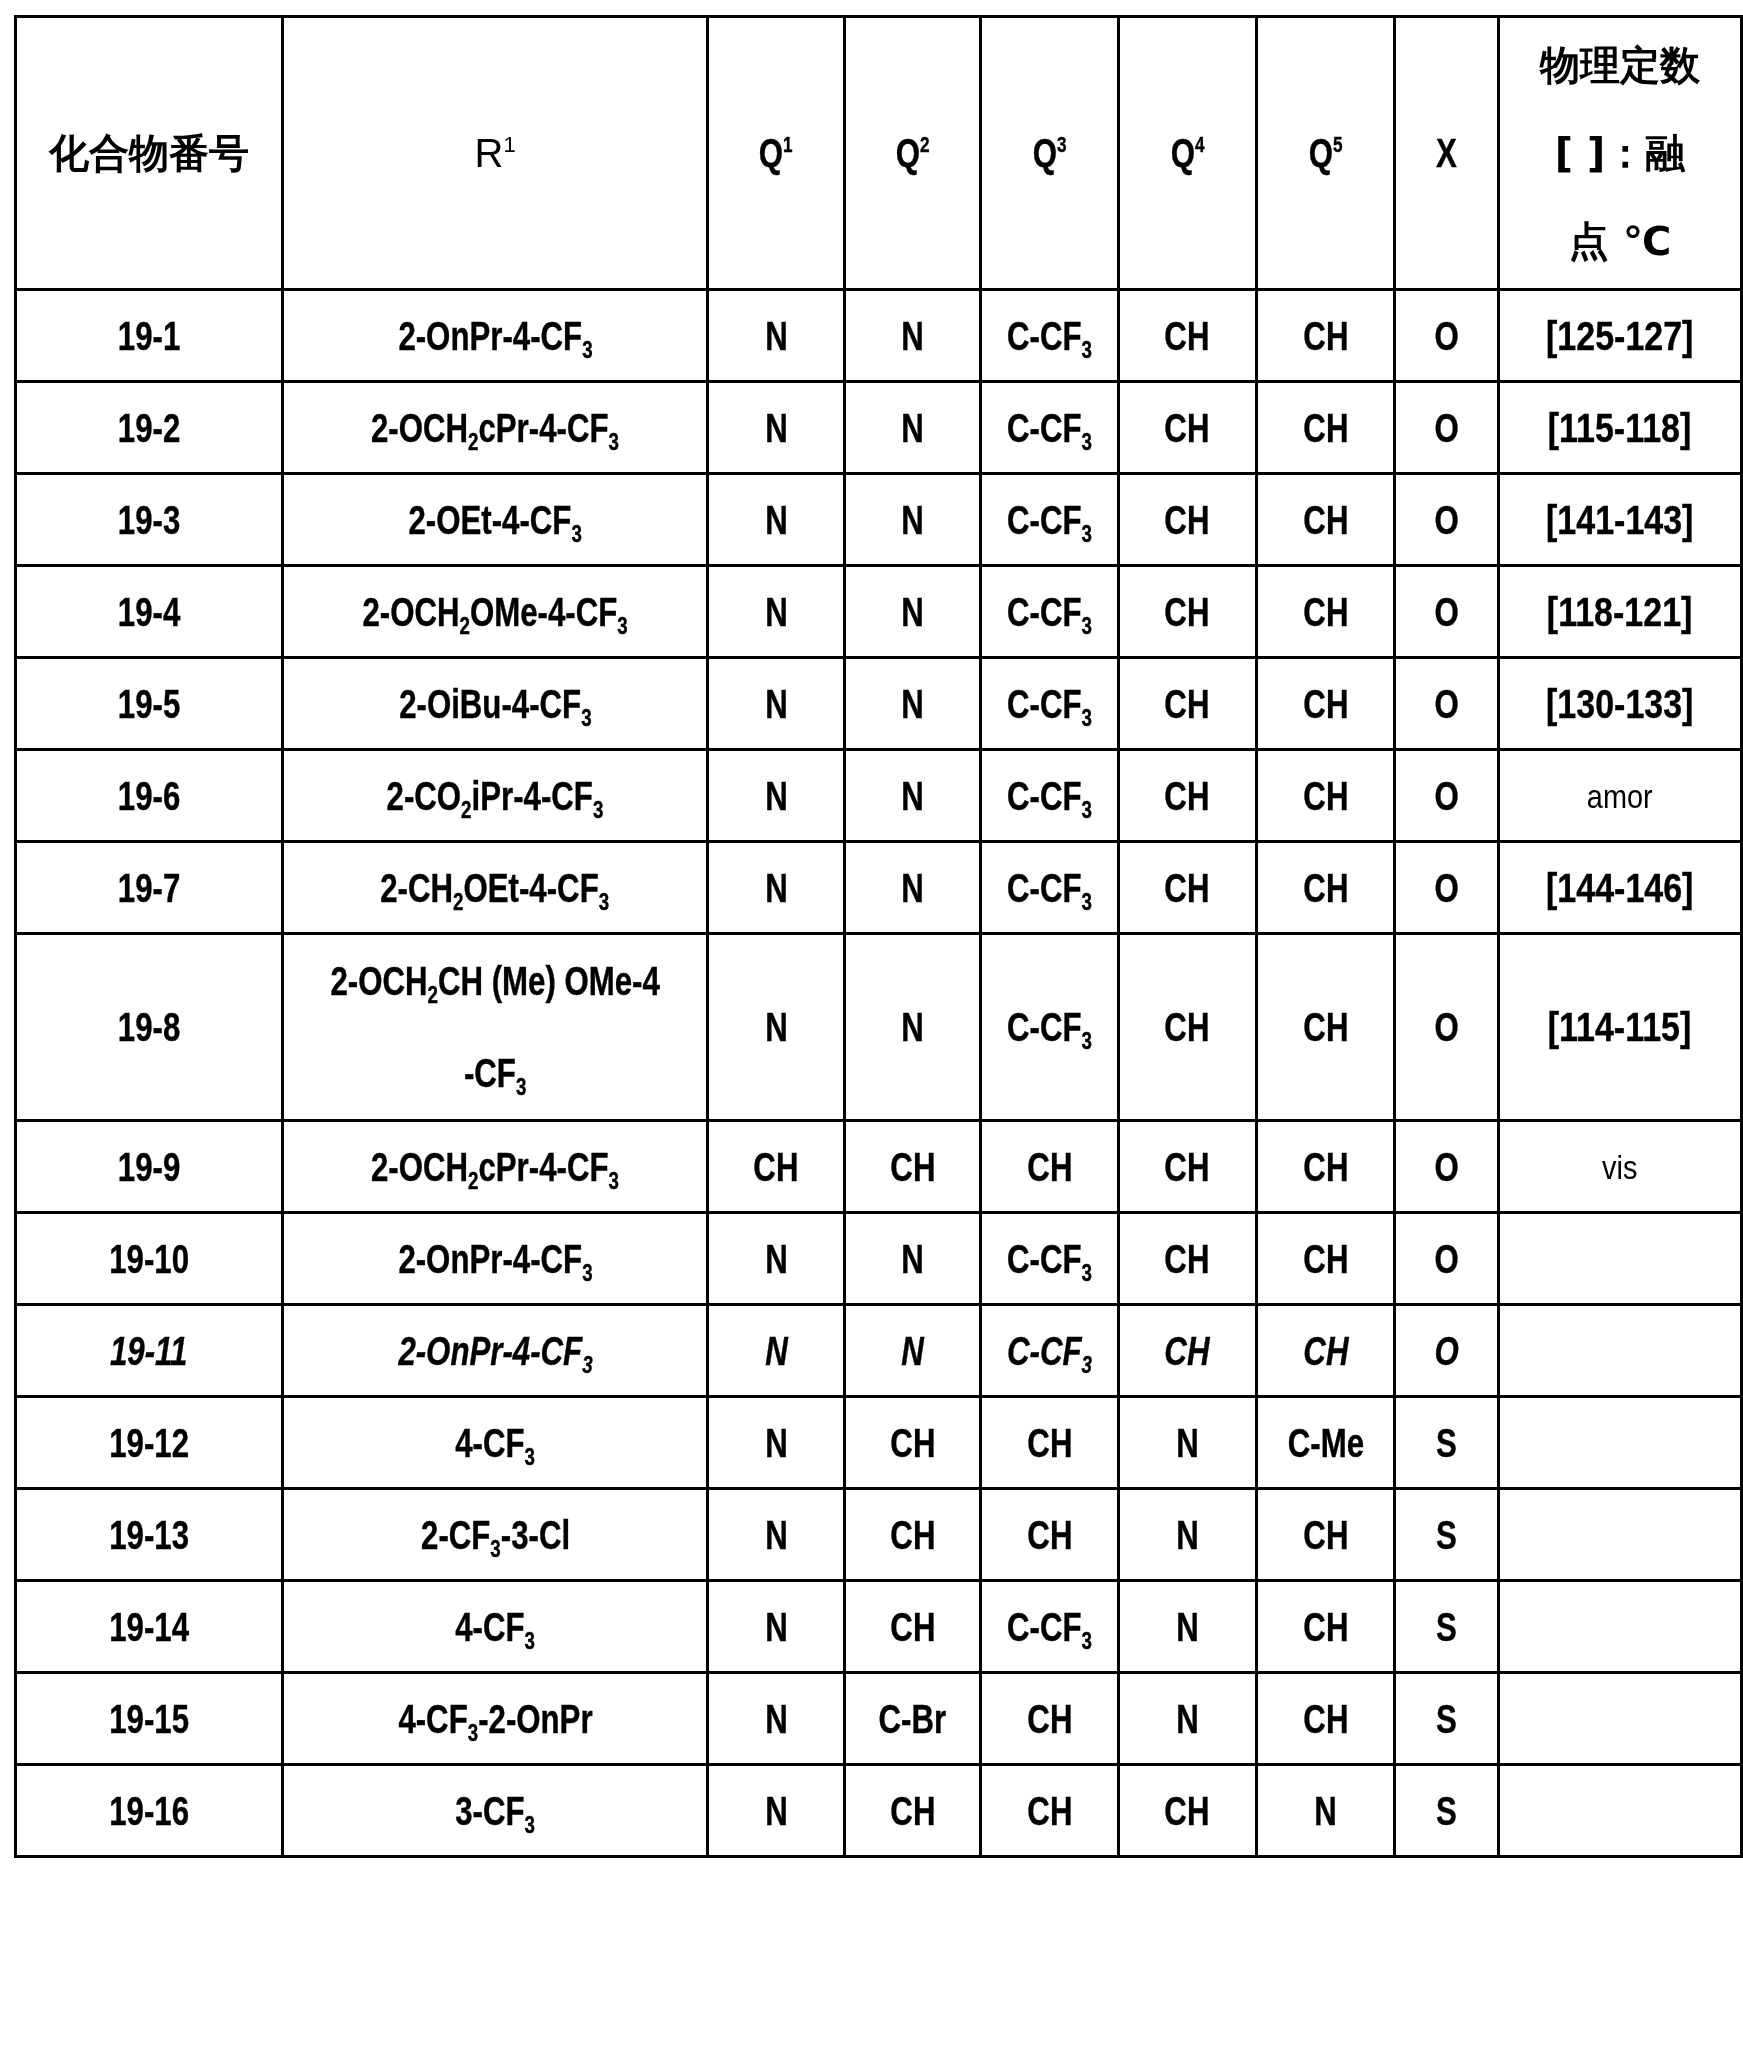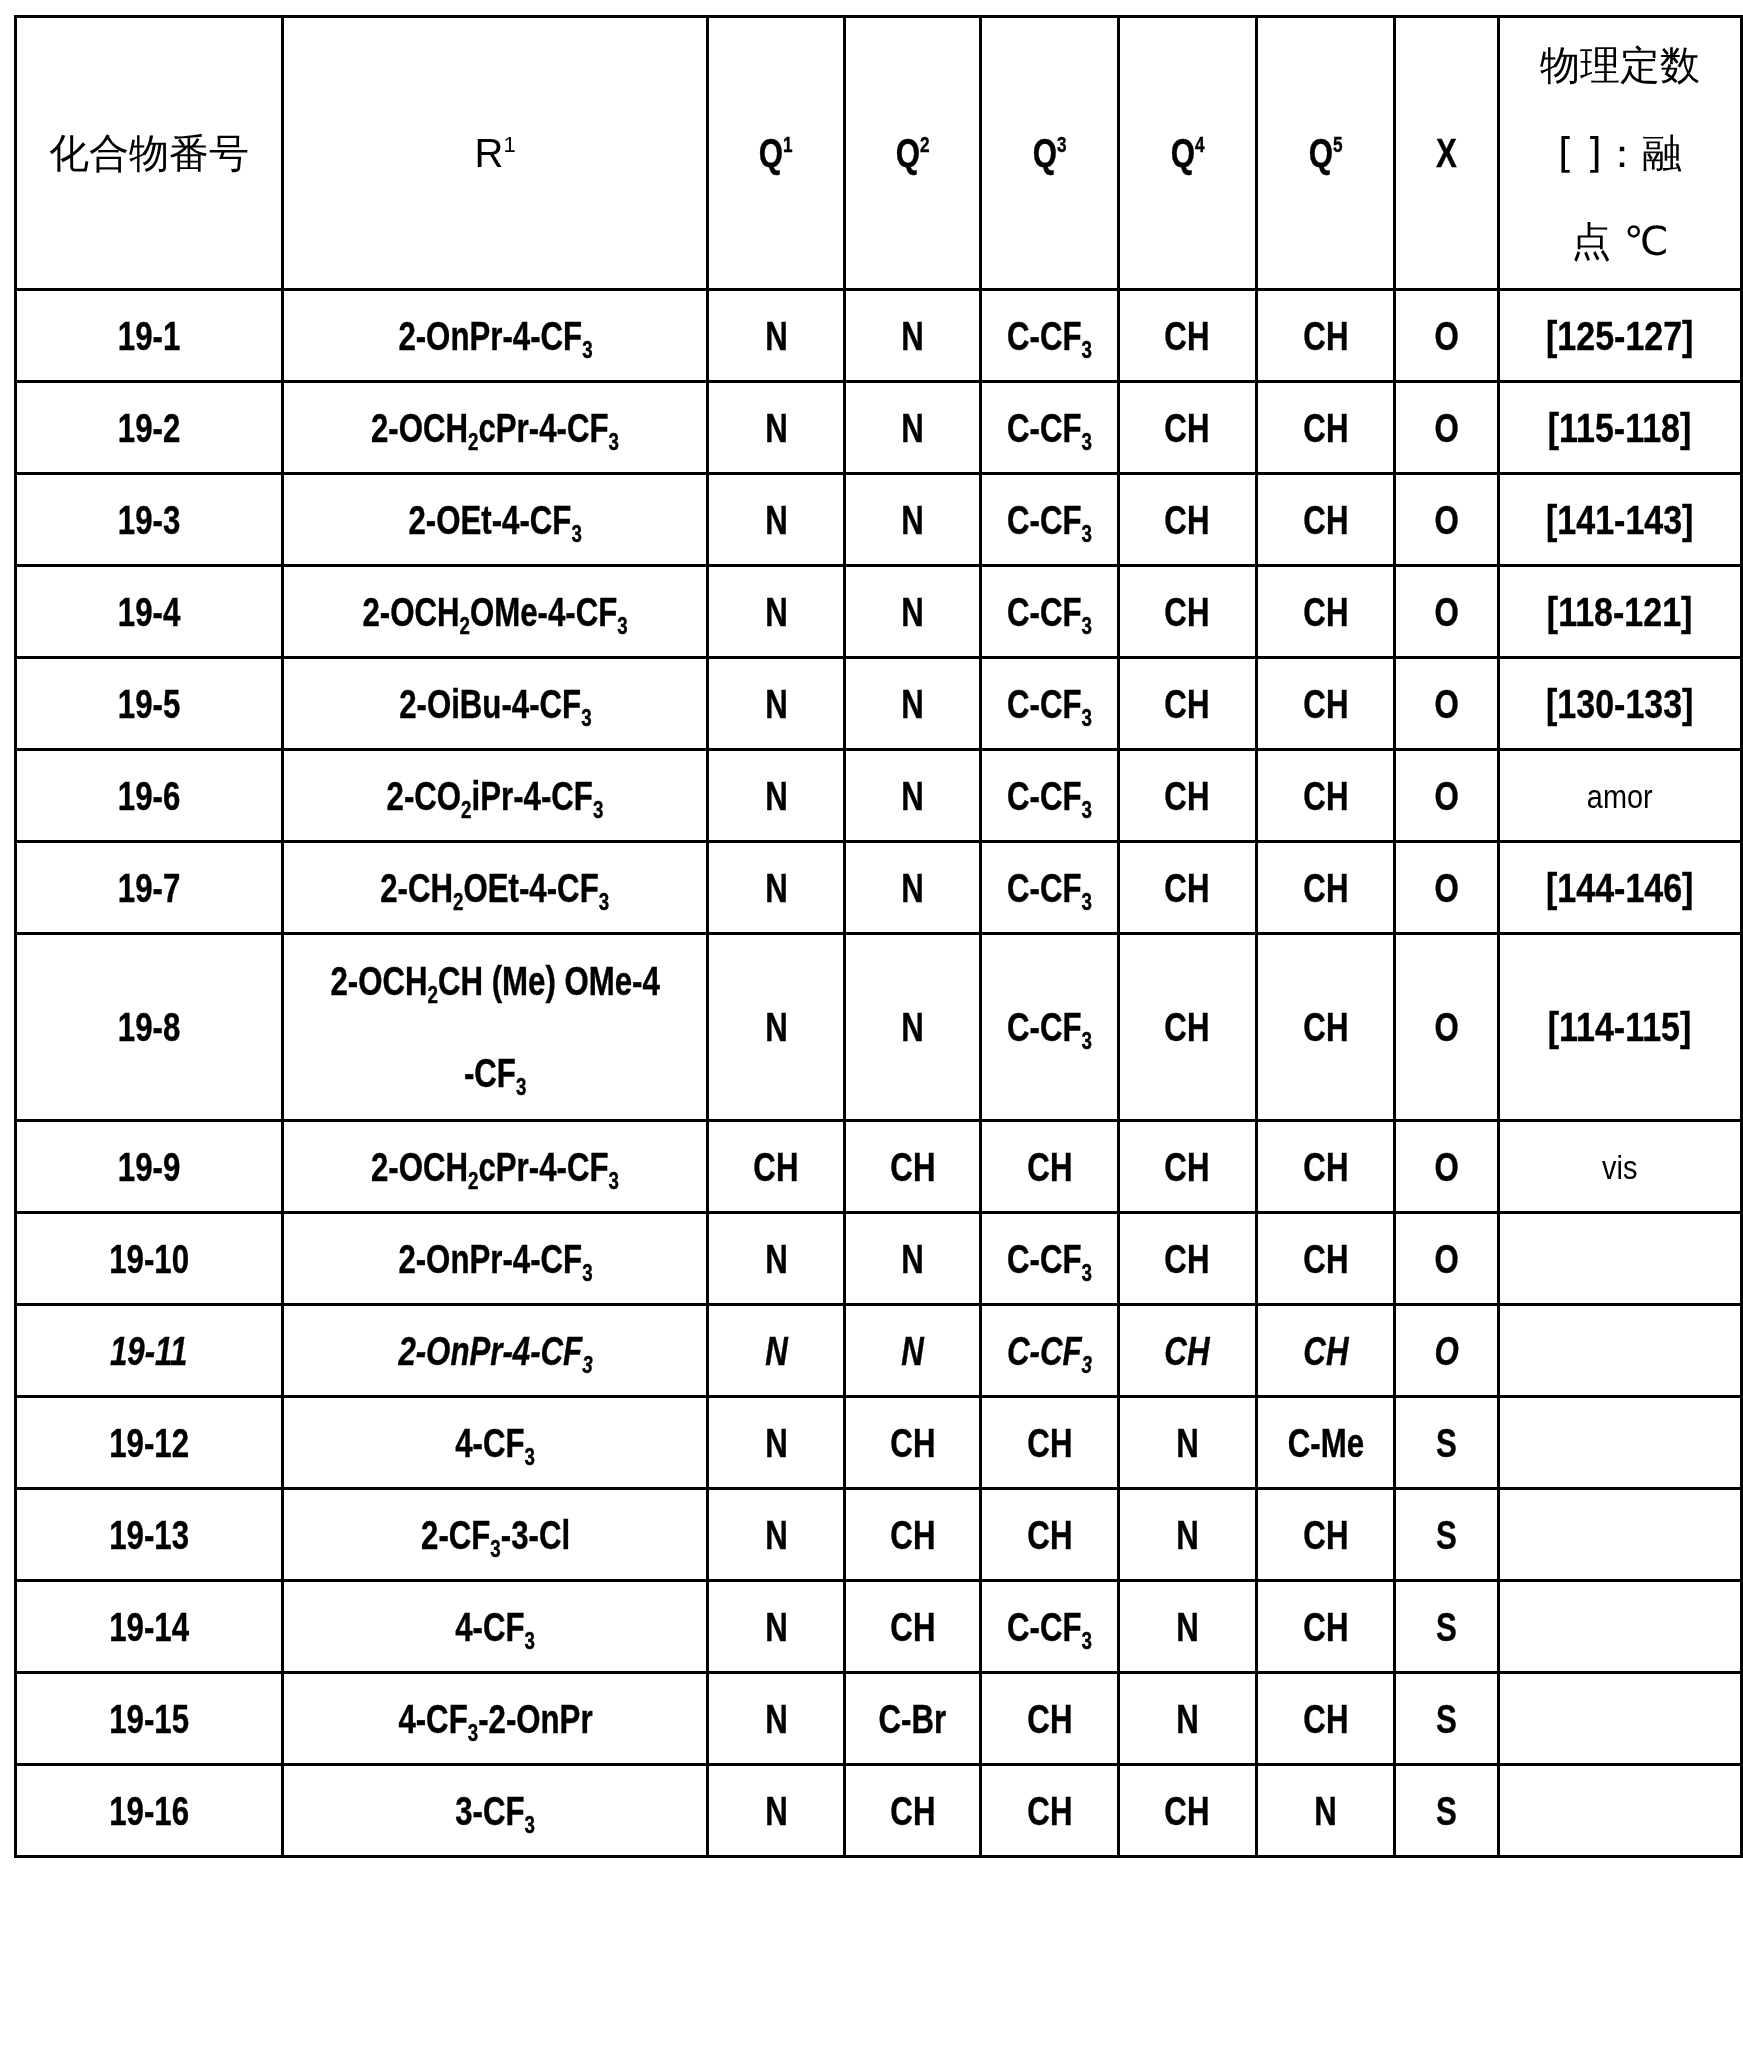--- a/index.html
+++ b/index.html
@@ -8,21 +8,21 @@
   #tbl { position:absolute; left:14px; top:15px; border-collapse:collapse;
          table-layout:fixed; }
   #tbl td, #tbl th { border:3px solid #000; padding:0; text-align:center;
          vertical-align:middle; font-weight:normal; overflow:hidden; }
   .txt { display:inline-block; font-size:40px; line-height:1; white-space:nowrap;
          transform:scaleX(0.78); transform-origin:center; font-weight:bold;
          -webkit-text-stroke:0.4px #000; }
   .txt sub { font-size:0.6em; vertical-align:-0.35em; line-height:0; }
   .txt sup { font-size:0.55em; vertical-align:0.7em; line-height:0; }
   .hdr .txt { font-size:40px; }
-  .jp { font-size:38px; transform:none; font-family:"DejaVu Sans", sans-serif; font-weight:normal; -webkit-text-stroke:0; }
+  .jp { font-size:38px; transform:none; font-family:"DejaVu Sans", sans-serif; font-weight:bold; -webkit-text-stroke:0; }
   .r1multi { line-height:92px; }
   .phys .txt { transform:scaleX(0.85); }
   .plain { font-weight:normal; -webkit-text-stroke:0; transform:none; font-size:34px; }
 </style>
 </head>
 <body>
 
 <table id="tbl">
   <colgroup id="cols">
       <col style="width: 268px;">

